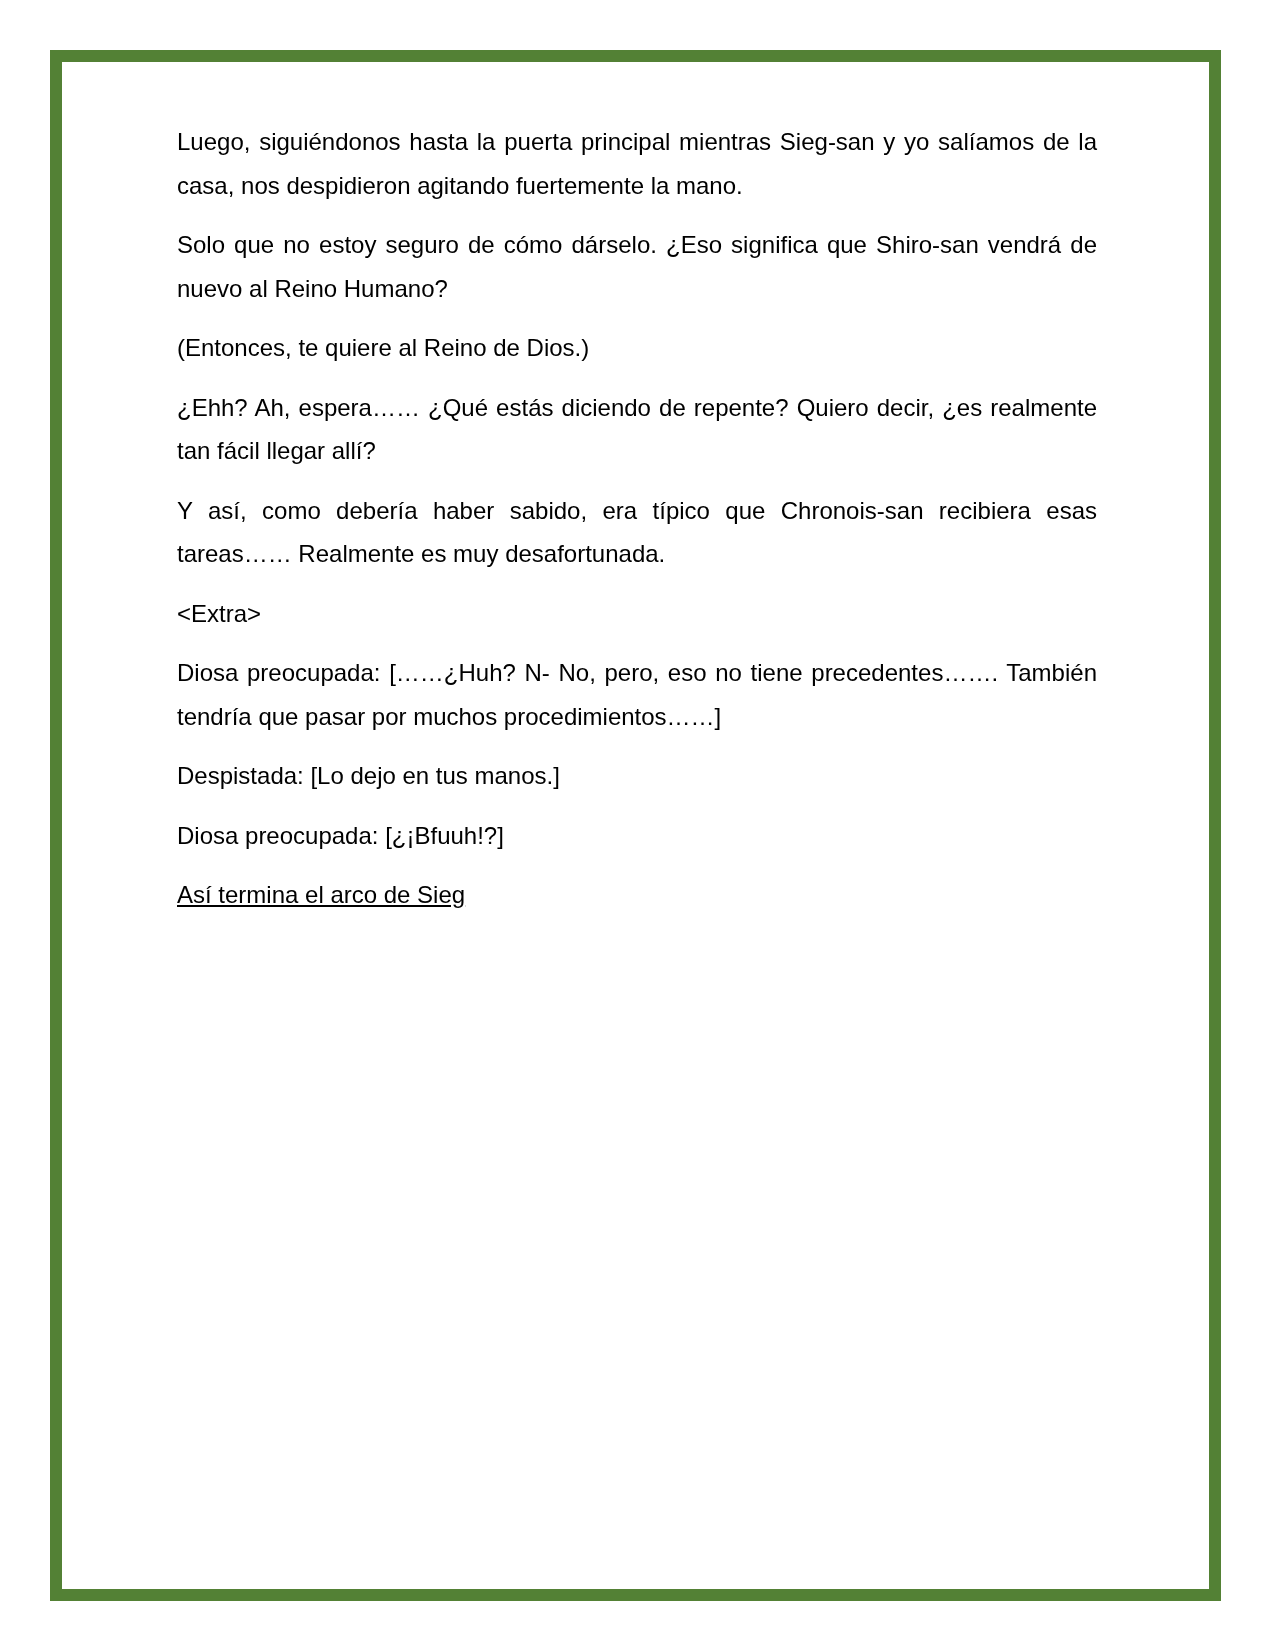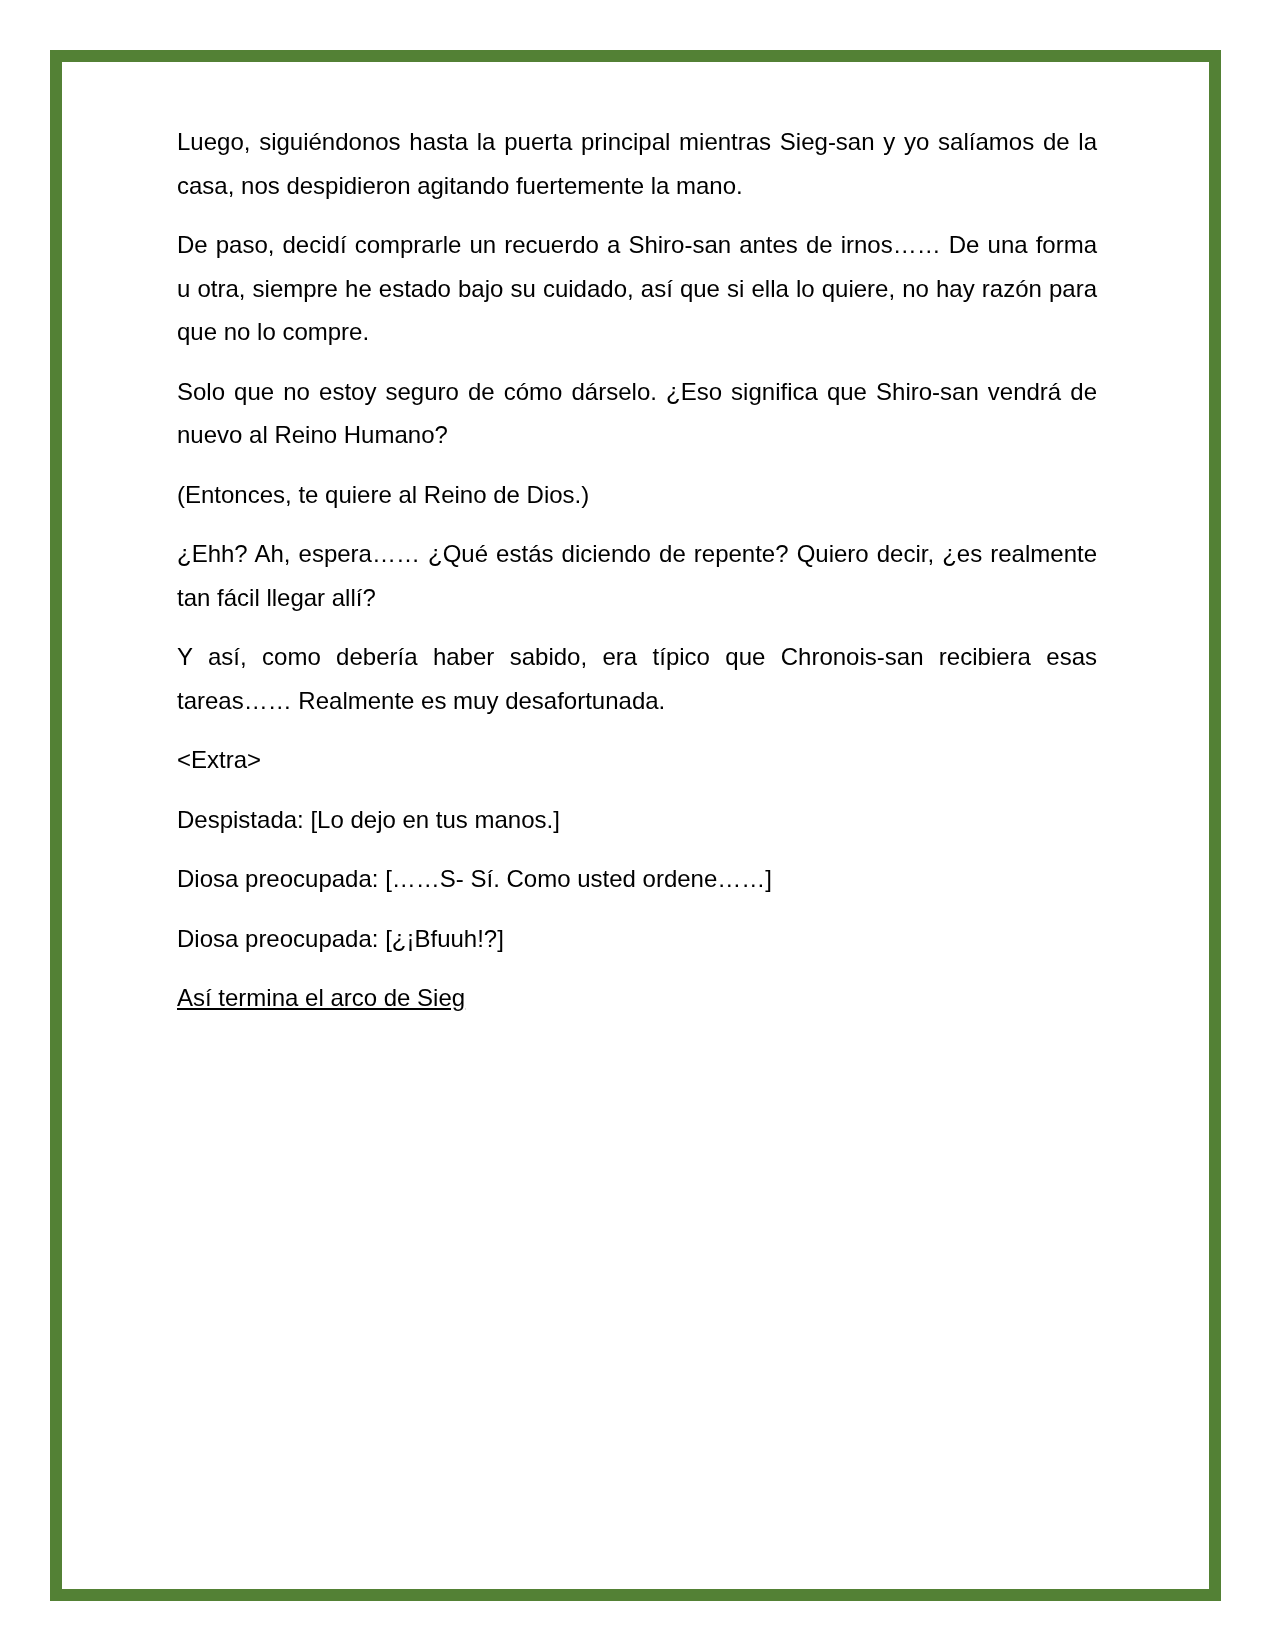--- a/index.html
+++ b/index.html
@@ -27,23 +27,22 @@
   }
   .content p.last-left { text-align: left; text-decoration: underline; }
 </style>
 </head>
 <body>
 
 <div class="frame"></div>
 
 <div class="content">
   <p>Luego, siguiéndonos hasta la puerta principal mientras Sieg-san y yo salíamos de la casa, nos despidieron agitando fuertemente la mano.</p>
-  <p>De paso, decidí comprarle un recuerdo a Shiro-san antes de irnos…… De una forma u otra, siempre he estado bajo su cuidado, así que si ella lo quiere, no hay razón para que no lo compre.</p>
   <p>Solo que no estoy seguro de cómo dárselo. ¿Eso significa que Shiro-san vendrá de nuevo al Reino Humano?</p>
   <p>(Entonces, te quiere al Reino de Dios.)</p>
   <p>¿Ehh? Ah, espera…… ¿Qué estás diciendo de repente? Quiero decir, ¿es realmente tan fácil llegar allí?</p>
   <p>Y así, como debería haber sabido, era típico que Chronois-san recibiera esas tareas…… Realmente es muy desafortunada.</p>
   <p>&lt;Extra&gt;</p>
+  <p>Diosa preocupada: [……¿Huh? N- No, pero, eso no tiene precedentes……. También tendría que pasar por muchos procedimientos……]</p>
   <p>Despistada: [Lo dejo en tus manos.]</p>
-  <p>Diosa preocupada: [……S- Sí. Como usted ordene……]</p>
   <p>Diosa preocupada: [¿¡Bfuuh!?]</p>
   <p class="last-left">Así termina el arco de Sieg</p>
 </div>
 
 </body></html>

